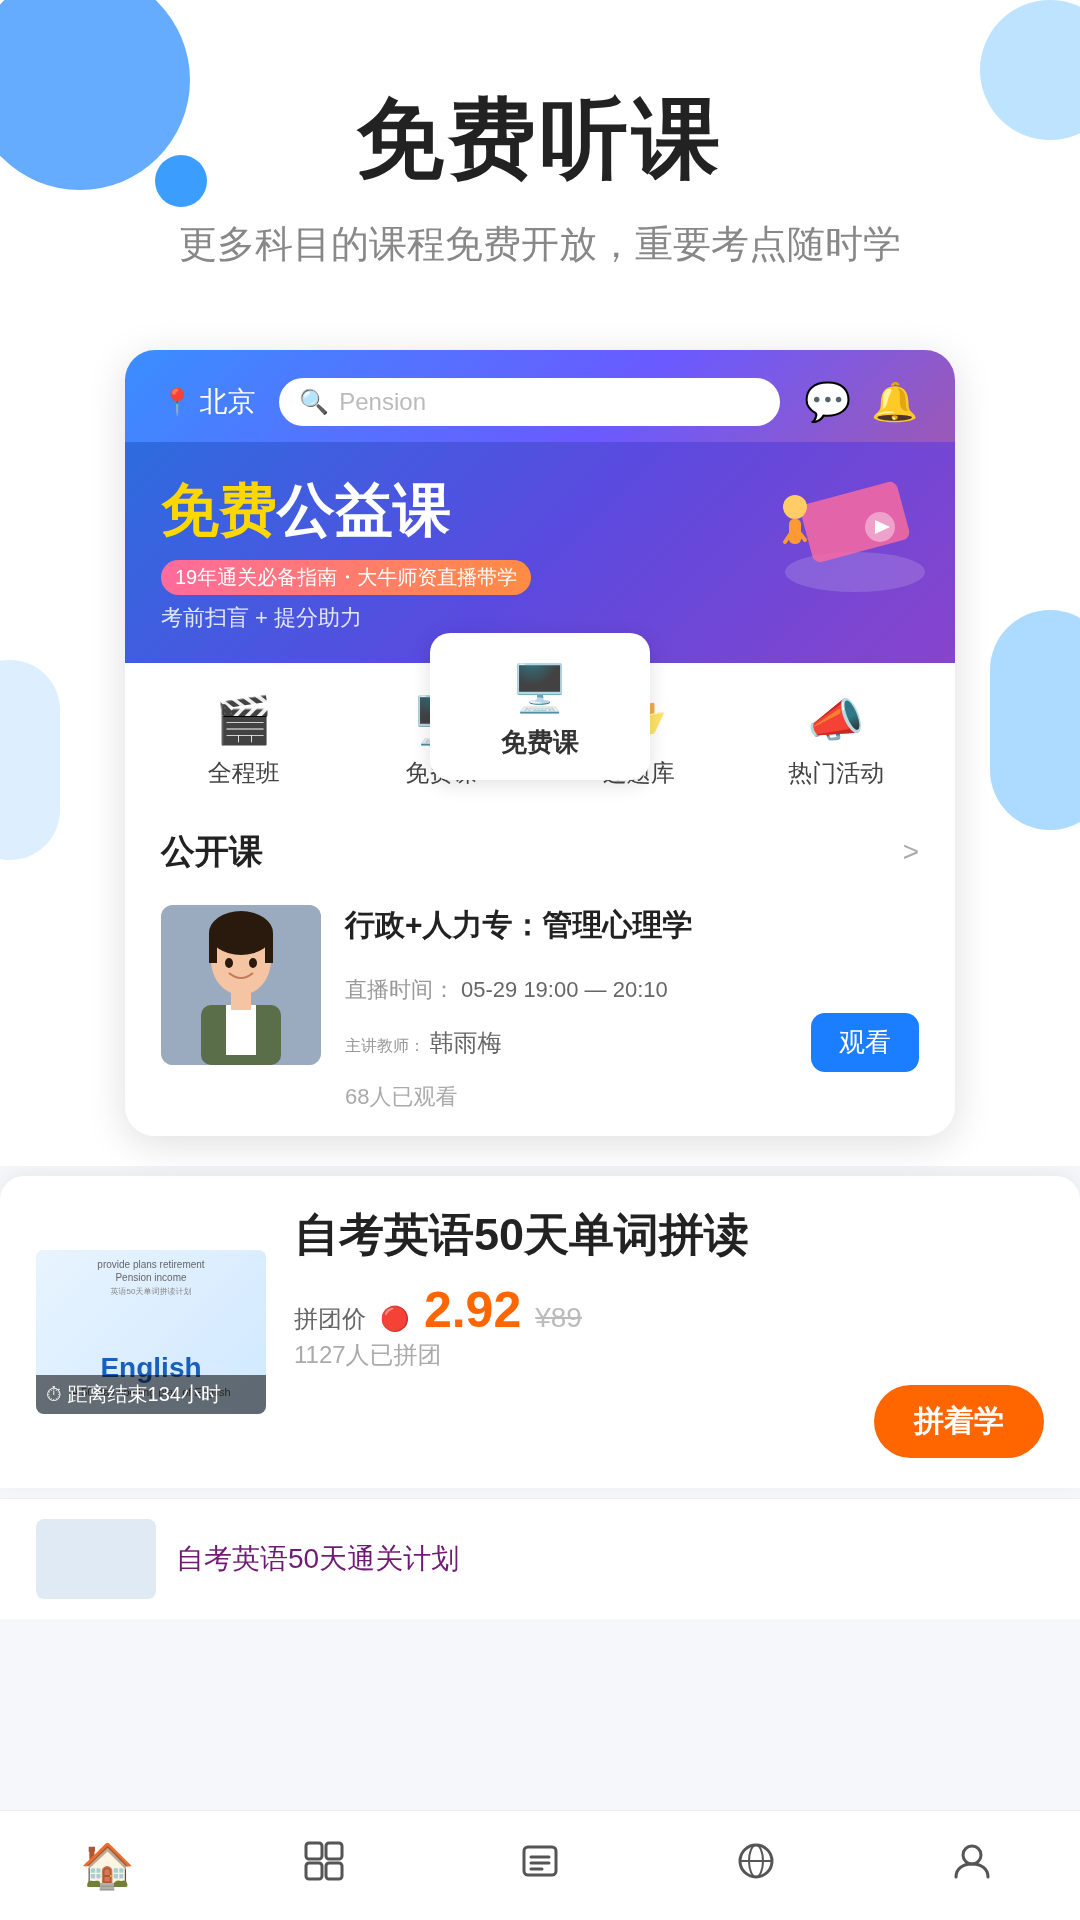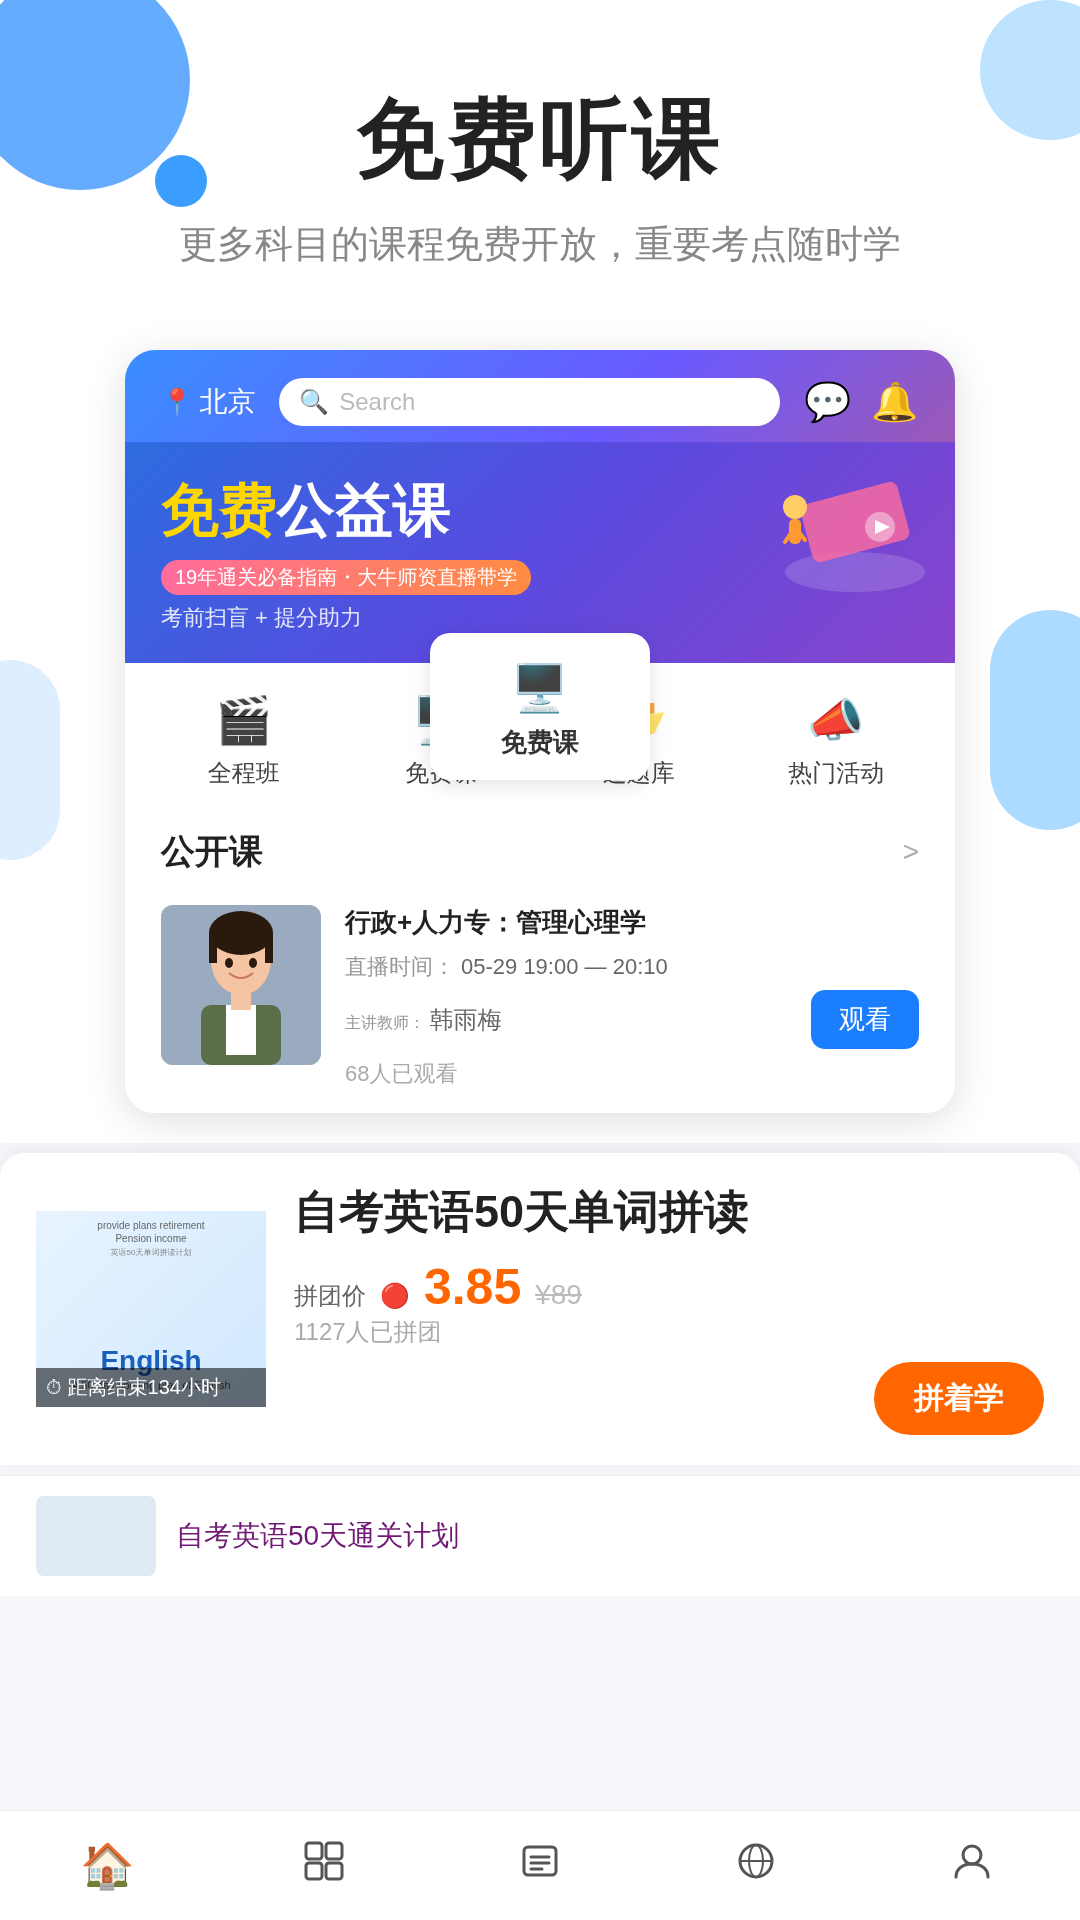--- a/index.html
+++ b/index.html
@@ -311,24 +311,24 @@
       overflow: hidden;
       flex-shrink: 0;
       position: relative;
     }
 
     .course-info {
       flex: 1;
     }
 
     .course-title {
-      font-size: 26px;
+      font-size: 30px;
       font-weight: 700;
       color: #222;
-      margin-bottom: 12px;
+      margin-bottom: 29px;
     }
 
     .course-meta {
       font-size: 22px;
       color: #666;
       margin-bottom: 6px;
       display: flex;
       align-items: center;
       gap: 6px;
     }
@@ -375,22 +375,22 @@
     }
 
     .product-card {
       display: flex;
       align-items: center;
       gap: 28px;
     }
 
     .product-thumbnail {
       width: 230px;
-      height: 196px;
-      border-radius: 0;
+      height: 164px;
+      border-radius: 8px;
       background: #e0e8f0;
       overflow: hidden;
       flex-shrink: 0;
       position: relative;
     }
 
     .thumb-bg {
       width: 100%;
       height: 100%;
       background: linear-gradient(135deg, #e8f4ff 0%, #d0e8ff 100%);
@@ -582,21 +582,21 @@
     <div class="app-card">
 
       <div class="app-header">
         <div class="app-header-top">
           <div class="location-tag">
             <span class="location-icon">📍</span>
             <span>北京</span>
           </div>
           <div class="search-bar">
             <span class="search-icon-inner">🔍</span>
-            <span class="search-placeholder">Search</span>
+            <span class="search-placeholder">Pension</span>
           </div>
           <div class="header-icons">
             <span class="header-icon">💬</span>
             <span class="header-icon">🔔</span>
           </div>
         </div>
       </div>
 
       <div class="banner">
         <div>
@@ -718,21 +718,21 @@
             <span>距离结束134小时</span>
           </div>
         </div>
       </div>
 
       <div class="product-info">
         <div class="product-title">自考英语50天单词拼读</div>
         <div class="price-row">
           <span class="price-label">拼团价</span>
           <span class="price-icon">🔴</span>
-          <span class="price-current">3.85</span>
+          <span class="price-current">2.92</span>
           <span class="price-original">¥<span>89</span></span>
         </div>
         <div class="buyers-count">1127人已拼团</div>
         <button class="group-btn">拼着学</button>
       </div>
     </div>
   </div>
 
   <div class="next-card-hint">
     <div class="next-thumb"></div>

